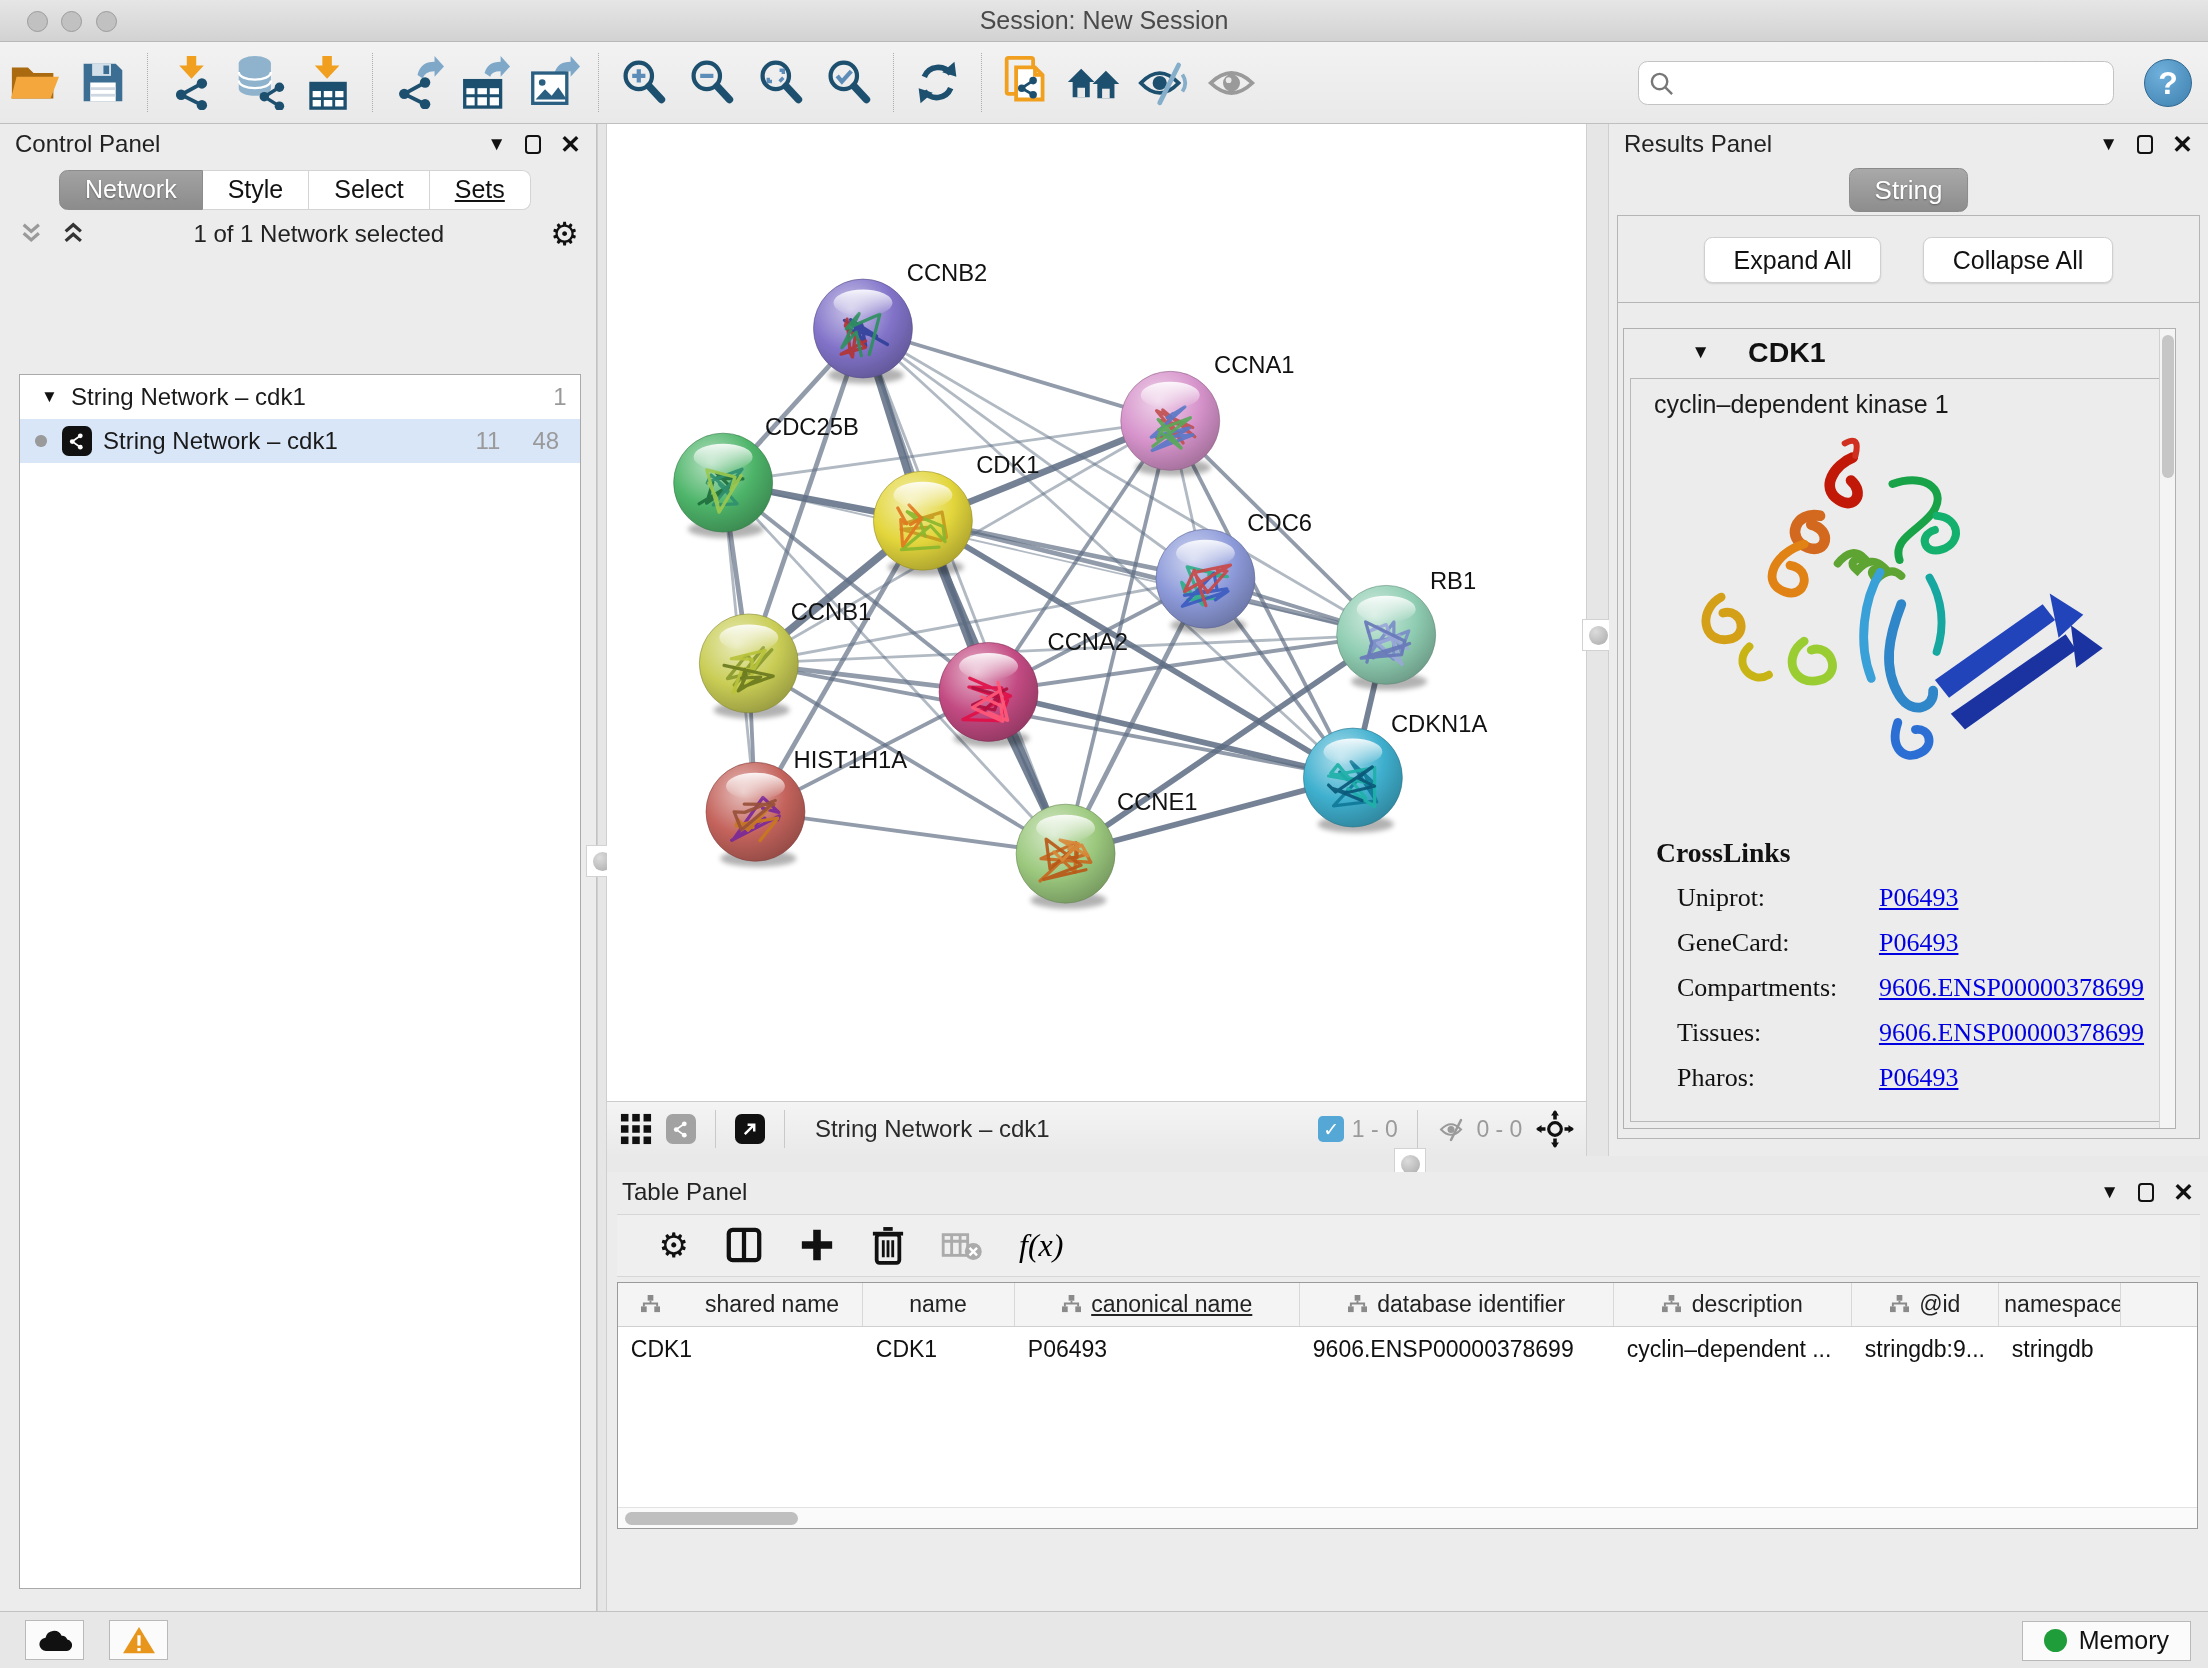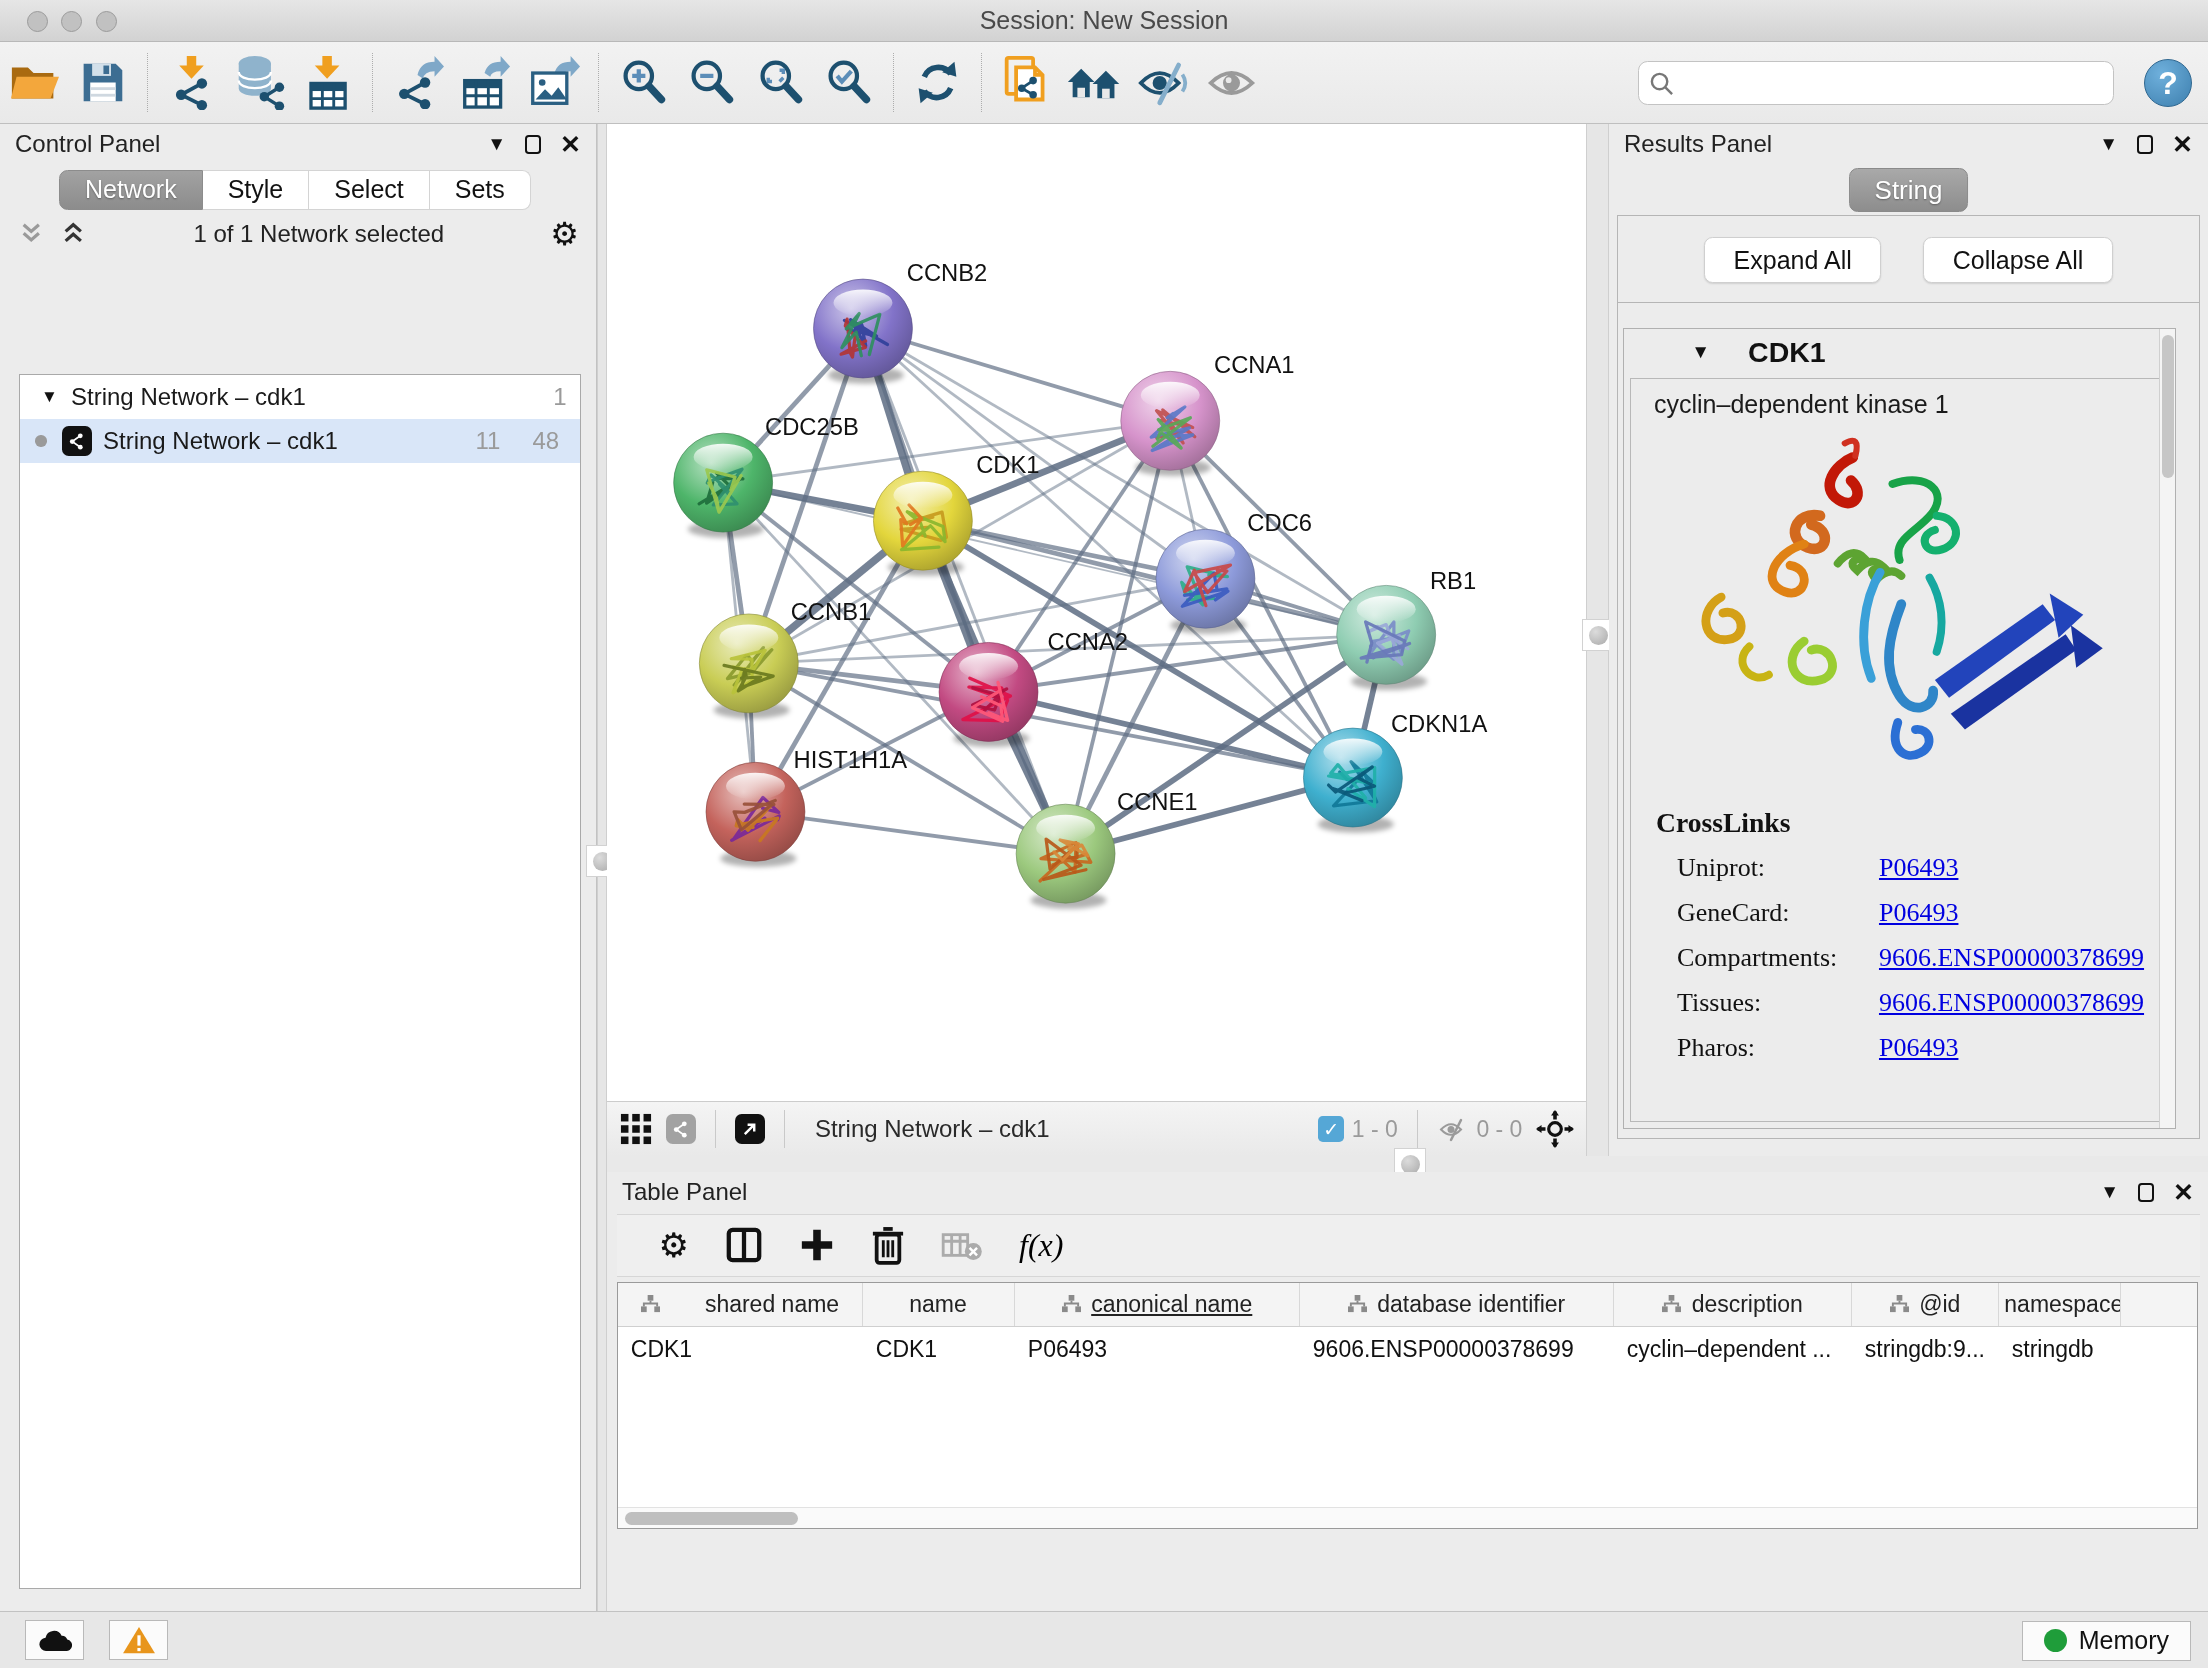--- a/index.html
+++ b/index.html
@@ -53,21 +53,21 @@
   #control-panel{
     position:absolute; left:0; top:124px; width:597px; height:1488px;
     background:#ececec; border-right:1px solid #c2c2c2;
   }
   #cp-tabs{ display:flex; margin:5.7px 0 0 59px; }
   .tab-btn{
     height:40px; padding:0 25px; font-size:25px; display:flex; align-items:center; justify-content:center;
     background:#fff; border:1px solid #d4d4d4; border-left:none; color:#111;
   }
   .tab-btn:first-child{ border-left:1px solid #d4d4d4; border-radius:8.6px 0 0 8.6px; }
-  .tab-btn:last-child{ border-radius:0 8.6px 8.6px 0; }
+  .tab-btn:last-child{ border-radius:0 8.6px 8.6px 0;text-decoration:underline; }
   .tab-btn.active{
     background:linear-gradient(#a2a2a2,#8c8c8c); color:#fff; border-color:#8c8c8c;
     text-shadow:0 1px 1.9px rgba(0,0,0,.35);
   }
   #cp-statusrow{ height:48px; display:flex; align-items:center; padding:0 17px; }
   #cp-statusrow .sel-text{ flex:1; text-align:center; font-size:24px; color:#222; }
   #cp-statusrow .gear{ font-size:32px; color:#111; line-height:1; }
   #network-list{
     position:absolute; left:19px; right:15px; top:250px; bottom:23px;
     background:#fff; border:1px solid #a9a9a9;
@@ -121,21 +121,21 @@
     background:#fff; border:1px solid #cfcfcf; border-radius:8.6px; font-size:25px; color:#111;
     padding:7.6px 28.5px; box-shadow:0 1px 1.9px rgba(0,0,0,.12);
   }
   #rp-section{ position:absolute; left:5.7px; right:23px; top:112px; bottom:9.5px; border:1px solid #b0b0b0; }
   #rp-sec-header{ height:46px; display:flex; align-items:center; font-size:28.5px; font-weight:bold; color:#111; }
   #rp-sec-header .caret{ font-size:19px; margin:0 38px 0 67px; font-weight:normal;}
   #rp-sec-body{ position:absolute; left:5.7px; right:5.7px; top:49px; bottom:5.7px; border:1px solid #b8b8b8; overflow:hidden;}
   #rp-desc{ font-size:25px; color:#1a1a1a; padding:11.4px 0 3.8px 23px; }
   #protein-img{ display:block; margin:7.6px auto 0 38px; }
   #crosslinks{ padding:5.7px 0 0 25px; font-family:"Liberation Serif", serif; }
-  #crosslinks h3{ font-size:27.6px; color:#111; margin-bottom:13.3px; }
+  #crosslinks h3{ font-size:27.6px; color:#111; margin-bottom:13.3px;margin-top:30px; }
   .cl-row{ display:flex; font-size:26px; margin-bottom:15px; padding-left:21px;}
   .cl-row .cl-label{ width:202px; color:#111; }
   .cl-row a{ color:#0000e0; text-decoration:underline; }
   #rp-scroll{ position:absolute; right:0; top:0; bottom:0; width:16px; background:#f4f4f4; border-left:1px solid #d0d0d0; }
   #rp-scroll i{ position:absolute; left:1.9px; right:1.9px; top:5.7px; height:143px; background:#c6c6c6; border-radius:6.7px; }
 
   
   #h-splitter{ position:absolute; left:607px; top:1156px; width:1602px; height:16px; background:#e9e9e9; }
 
   

